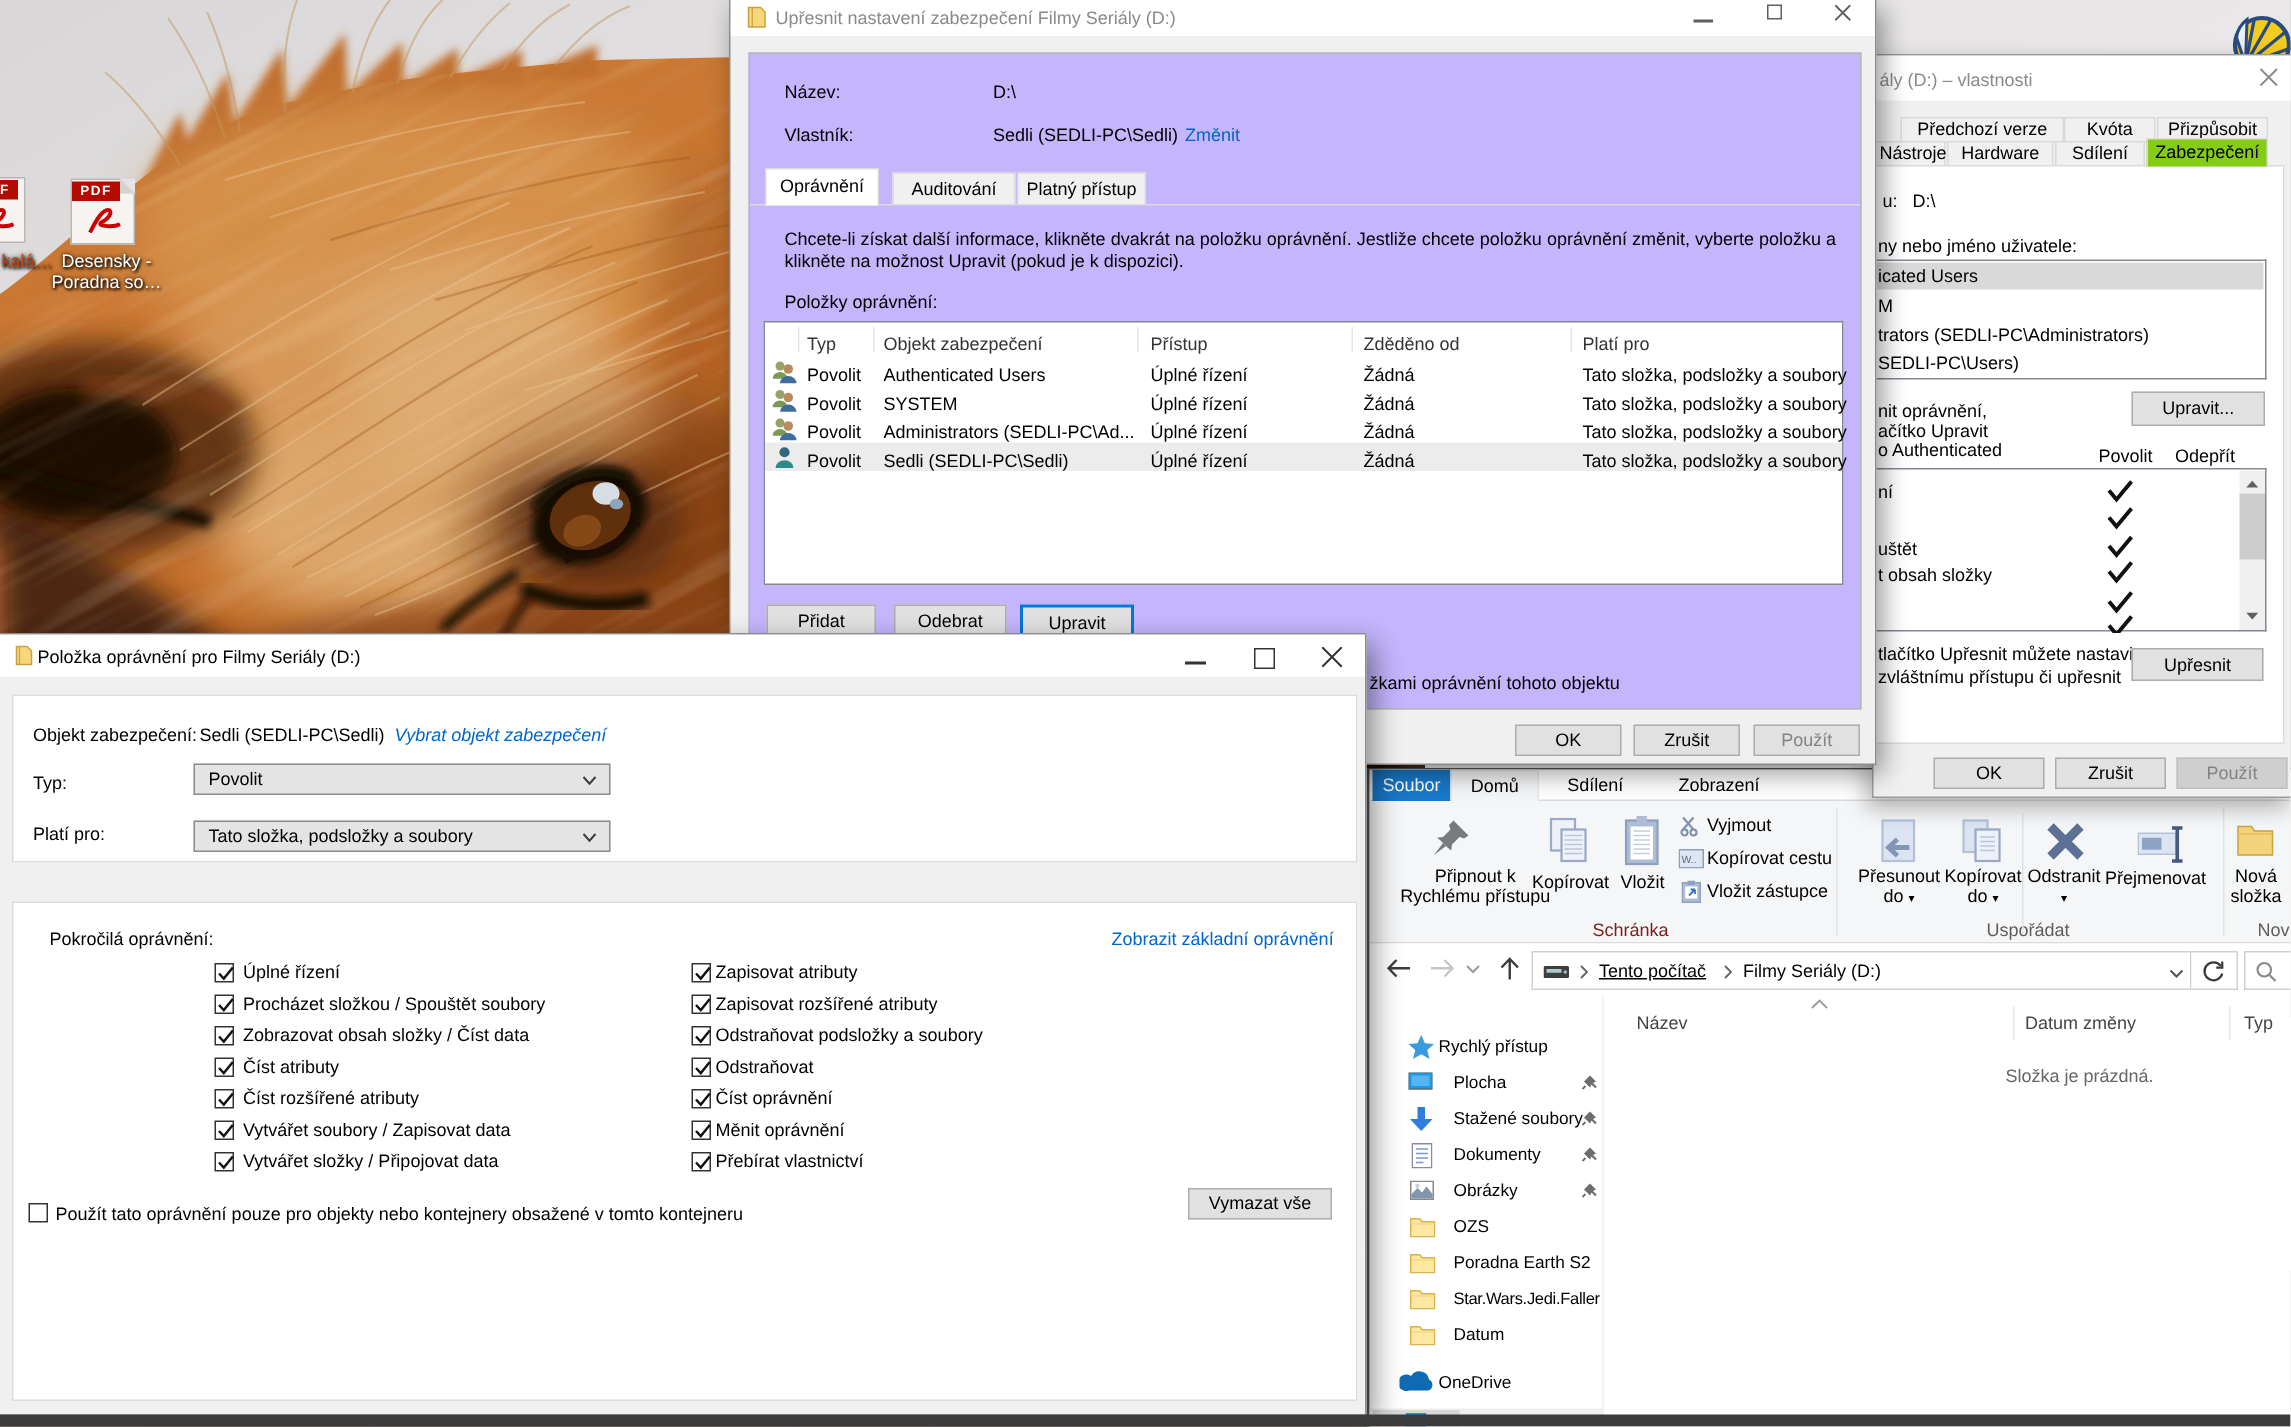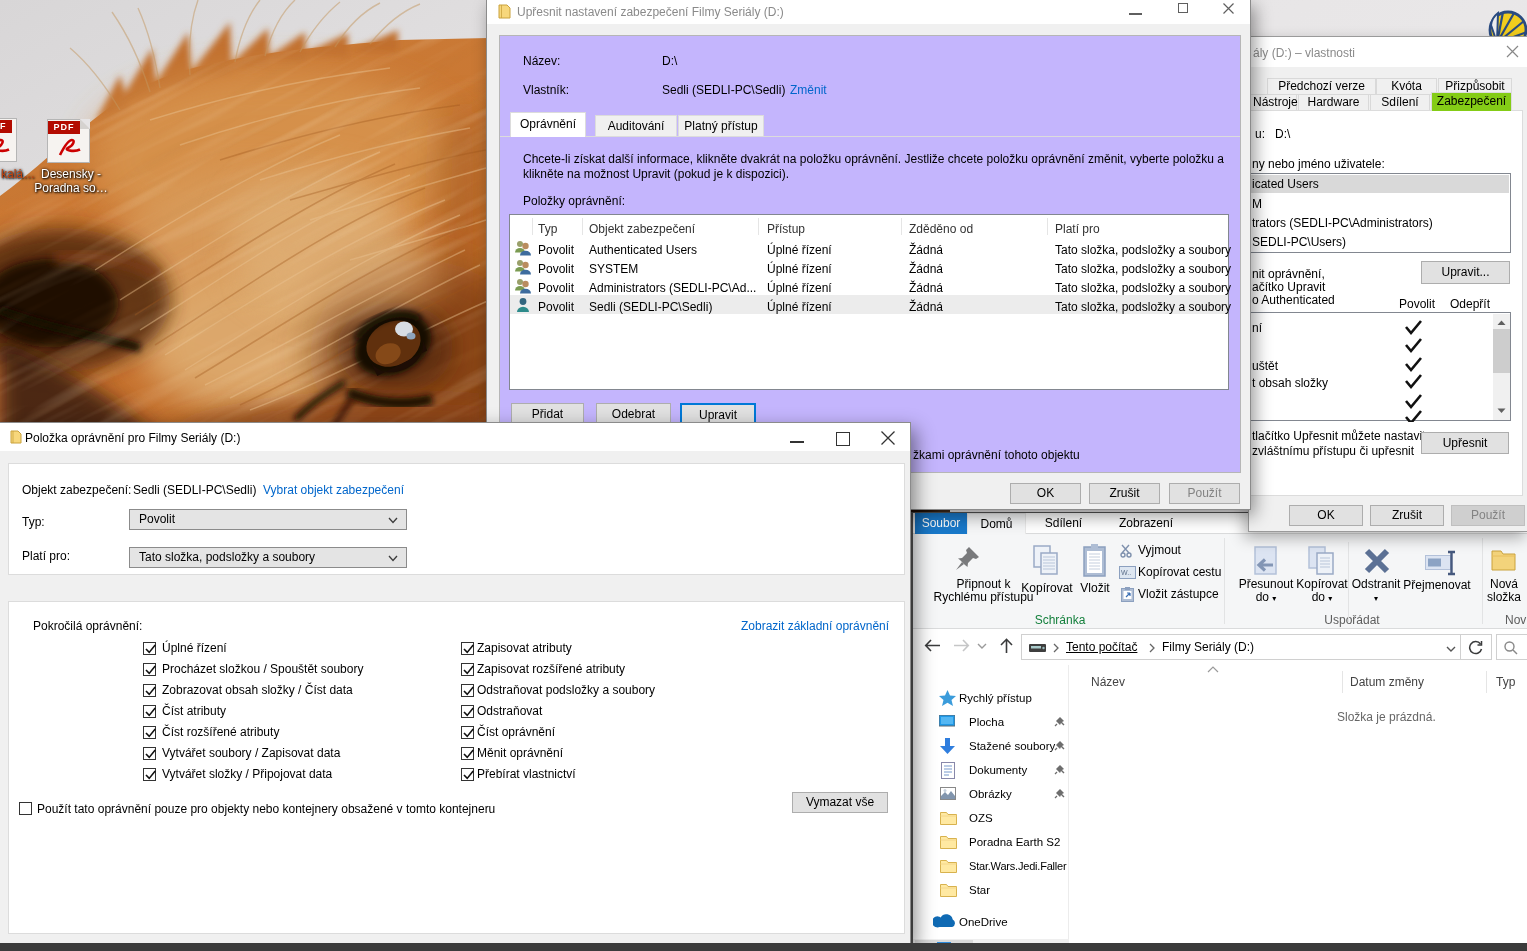--- a/index.html
+++ b/index.html
@@ -217,21 +217,21 @@
         <text x="2" y="9" font-size="7" fill="#5c6e89">W..</text>
       </svg>
     <div class="abs" style="left:225px;top:31px;">Kopírovat cestu</div>
     <svg class="abs" style="left:208px;top:53px" width="14" height="15" viewBox="0 0 14 15">
         <rect x="0.5" y="1.5" width="12" height="13" fill="#aebdd4" stroke="#8ca0bf"></rect>
         <rect x="4" y="0" width="5" height="3" fill="#8ca0bf"></rect>
         <rect x="2.5" y="4" width="8" height="8" fill="#fff"></rect>
         <path d="M5,10 L9,6 M9,6 h-3 M9,6 v3" stroke="#3a6fb5" stroke-width="1.2" fill="none"></path>
       </svg>
     <div class="abs" style="left:225px;top:53px;">Vložit zástupce</div>
-    <div class="abs" style="left:107px;top:79px;width:80px;text-align:center;color:#15803d;">Schránka</div>
+    <div class="abs" style="left:134px;top:79px;width:80px;text-align:center;color:#7f1d1d;">Schránka</div>
     <div class="abs" style="left:311px;top:4px;width:1px;height:86px;background:#e2e3e4;"></div>
     <svg class="abs" style="left:336px;top:12px" width="30" height="30" viewBox="0 0 30 30">
         <rect x="6" y="1" width="21" height="27" fill="#dce4f2" stroke="#b3c1d9" stroke-width="1.5"></rect>
         <path d="M24,19 H12 M16,13.5 l-6,5.5 l6,5.5" stroke="#8396b5" stroke-width="3.2" fill="none"></path>
       </svg>
     <div class="abs" style="left:318px;top:44px;width:70px;text-align:center;line-height:13px;">Přesunout<br>do <span style="font-size:8px;">▾</span></div>
     <svg class="abs" style="left:394px;top:12px" width="30" height="30" viewBox="0 0 30 30">
         <rect x="2" y="1" width="16" height="21" fill="#dce4f2" stroke="#b3c1d9" stroke-width="1.5"></rect>
         <rect x="10" y="7" width="16" height="21" fill="#eef2f8" stroke="#9aaac6" stroke-width="1.5"></rect>
         <g stroke="#b9c6da" stroke-width="1">
@@ -371,21 +371,21 @@
     <div class="abs" style="left:56px;top:173px;font-size:11.5px;">Poradna Earth S2</div>
     <svg class="abs" style="left:27px;top:196px" width="17" height="14" viewBox="0 0 17 14">
         <path d="M0.5,2 L0.5,13.5 L16.5,13.5 L16.5,3.5 L8,3.5 L6.5,1.5 L0.5,1.5 Z" fill="#ffe9a2" stroke="#d8b24e"></path>
         <path d="M0.5,5 L16.5,5" stroke="#f4d68a"></path>
       </svg>
     <div class="abs" style="left:56px;top:197px;font-size:11px;letter-spacing:-0.2px;">Star.Wars.Jedi.Faller</div>
     <svg class="abs" style="left:27px;top:220px" width="17" height="14" viewBox="0 0 17 14">
         <path d="M0.5,2 L0.5,13.5 L16.5,13.5 L16.5,3.5 L8,3.5 L6.5,1.5 L0.5,1.5 Z" fill="#ffe9a2" stroke="#d8b24e"></path>
         <path d="M0.5,5 L16.5,5" stroke="#f4d68a"></path>
       </svg>
-    <div class="abs" style="left:56px;top:221px;font-size:11.5px;">Star</div>
+    <div class="abs" style="left:56px;top:221px;font-size:11.5px;">Datum</div>
     <svg class="abs" style="left:20px;top:251px" width="23" height="14" viewBox="0 0 23 14">
         <path d="M6.5,13 a5.5,5.5 0 1,1 1.2,-9.6 a6.5,6.5 0 0,1 12,2.2 a4,4 0 0,1 -0.5,7.4 Z" fill="#0f6ab4"></path>
       </svg>
     <div class="abs" style="left:46px;top:253px;font-size:11.5px;">OneDrive</div>
     <svg class="abs" style="left:24px;top:279px" width="14" height="10" viewBox="0 0 14 10">
         <rect x="0" y="0" width="14" height="10" fill="#2b88d8"></rect>
       </svg>
   </div>
 </div>
 
@@ -530,21 +530,21 @@
   <div class="abs" style="left:26px;top:8px;color:#000;">Položka oprávnění pro Filmy Seriály (D:)</div>
   <div class="abs" style="left:791px;top:18px;width:14px;height:1.5px;background:#333;"></div>
   <div class="abs" style="left:837px;top:9px;width:14px;height:14px;border:1px solid #333;"></div>
   <svg class="abs" style="left:882px;top:8px" width="14" height="14" viewBox="0 0 14 14">
       <path d="M0.5,0.5 L13.5,13.5 M13.5,0.5 L0.5,13.5" stroke="#333" stroke-width="1.3"></path>
     </svg>
 
   <div class="abs" style="left:9px;top:40px;width:897px;height:112px;background:#fff;border:1px solid #dcdcdc;">
     <div class="abs" style="left:13px;top:19px;">Objekt zabezpečení:</div>
     <div class="abs" style="left:124px;top:19px;">Sedli (SEDLI-PC\Sedli)</div>
-    <div class="abs lnk" style="left:254px;top:19px;">Vybrat objekt zabezpečení</div>
+    <div class="abs lnk" style="left:254px;top:19px;font-style:italic;">Vybrat objekt zabezpečení</div>
     <div class="abs" style="left:13px;top:51px;">Typ:</div>
     <div class="abs" style="left:120px;top:45px;width:278px;height:21px;background:#e4e4e4;border:1px solid #8b8b8b;line-height:19px;padding-left:9px;">Povolit<svg style="position:absolute;right:8px;top:7px" width="10" height="7" viewBox="0 0 10 7">
           <path d="M1,1 L5,5.5 L9,1" stroke="#3c3c3c" stroke-width="1.3" fill="none"></path>
         </svg></div>
     <div class="abs" style="left:13px;top:85px;">Platí pro:</div>
     <div class="abs" style="left:120px;top:83px;width:278px;height:21px;background:#e4e4e4;border:1px solid #8b8b8b;line-height:19px;padding-left:9px;">Tato složka, podsložky a soubory<svg style="position:absolute;right:8px;top:7px" width="10" height="7" viewBox="0 0 10 7">
           <path d="M1,1 L5,5.5 L9,1" stroke="#3c3c3c" stroke-width="1.3" fill="none"></path>
         </svg></div>
   </div>
 

